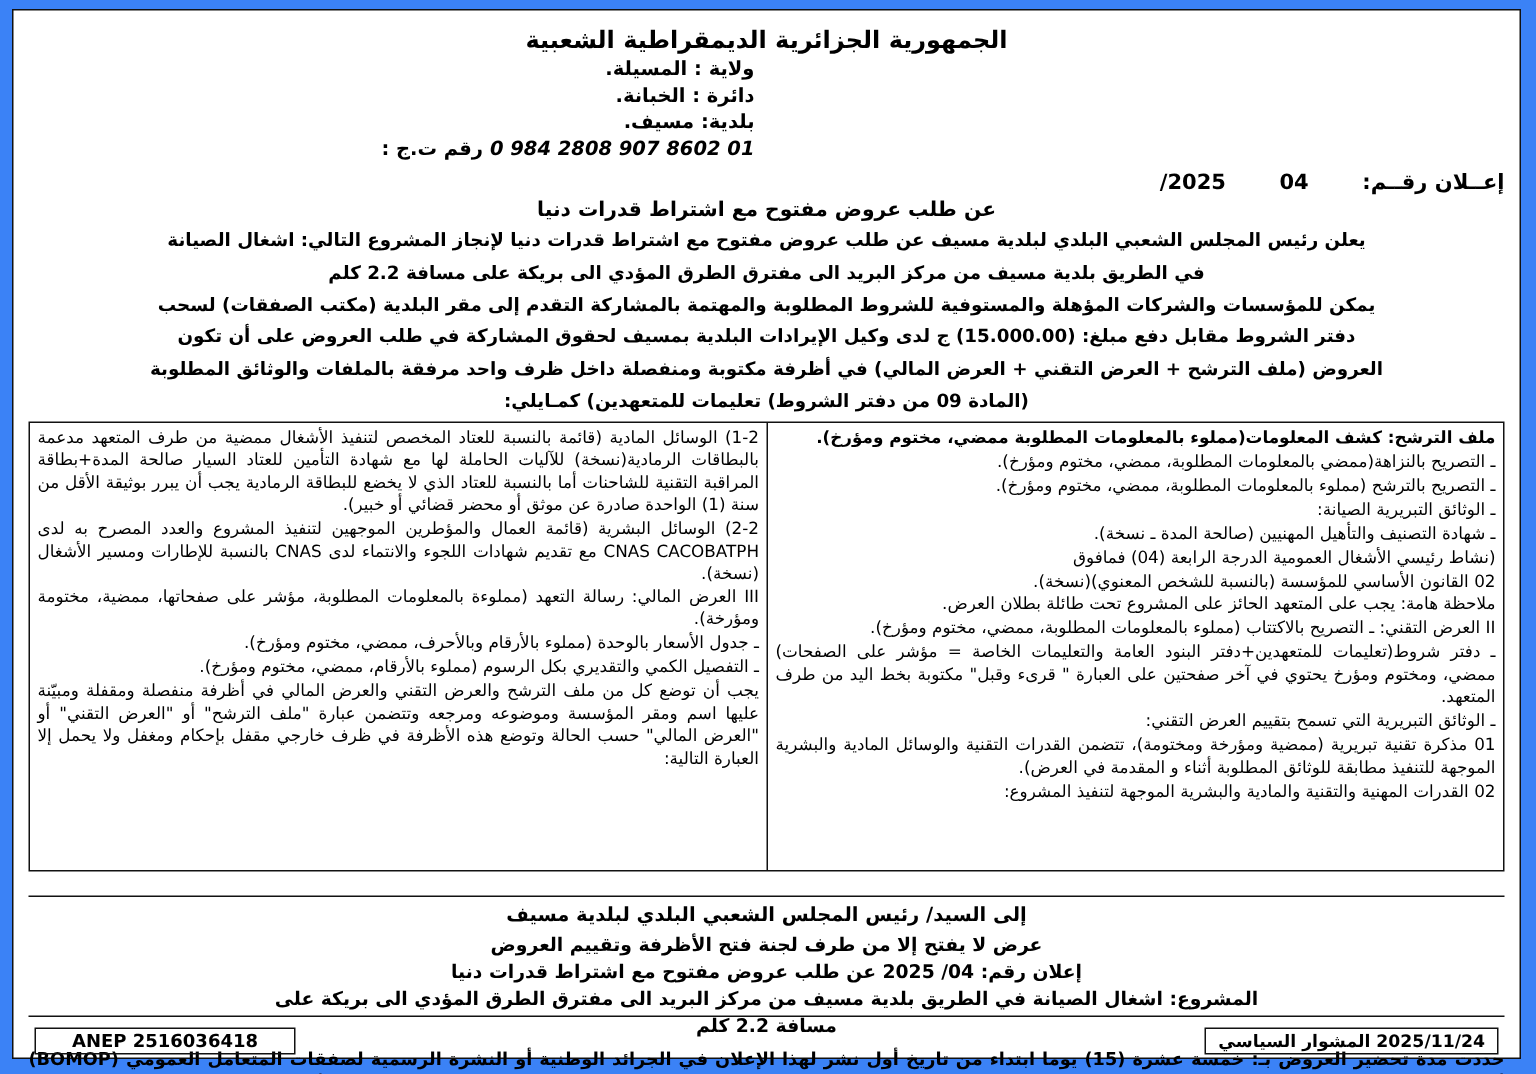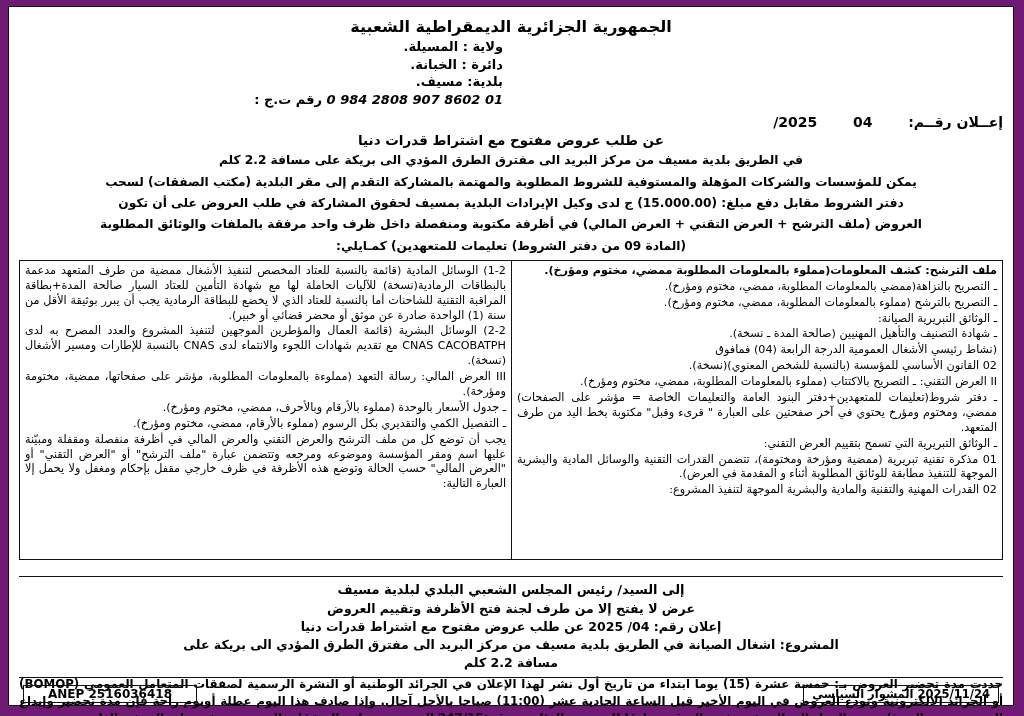--- a/index.html
+++ b/index.html
@@ -8,21 +8,21 @@
     background: #ffffff;
   }
   body {
     font-family: "DejaVu Sans", "Liberation Sans", sans-serif;
     color: #000000;
   }
   #page {
     position: relative;
     width: 1024px;
     height: 716px;
-    background: #701a75;
+    background: #3b82f6;
     overflow: hidden;
     box-sizing: border-box;
   }
   .sheet {
     position: absolute;
     left: 8px;
     top: 6px;
     width: 1006px;
     height: 700px;
     border: 1px solid #111;
@@ -175,35 +175,37 @@
 
     <div class="ann-line">
       <span>إعــلان رقــم:</span>
       <span class="gap"></span>
       <span>04</span>
       <span class="gap"></span>
       <span>2025/</span>
     </div>
     <div class="ann-sub">عن طلب عروض مفتوح مع اشتراط قدرات دنيا</div>
 
+    <div class="para">يعلن رئيس المجلس الشعبي البلدي لبلدية مسيف عن طلب عروض مفتوح مع اشتراط قدرات دنيا لإنجاز المشروع التالي: اشغال الصيانة</div>
     <div class="para">في الطريق بلدية مسيف من مركز البريد الى مفترق الطرق المؤدي الى بريكة على مسافة 2.2 كلم</div>
     <div class="para">يمكن للمؤسسات والشركات المؤهلة والمستوفية للشروط المطلوبة والمهتمة بالمشاركة التقدم إلى مقر البلدية (مكتب الصفقات) لسحب</div>
     <div class="para">دفتر الشروط مقابل دفع مبلغ: (15.000.00) ج لدى وكيل الإيرادات البلدية بمسيف لحقوق المشاركة في طلب العروض على أن تكون</div>
     <div class="para">العروض (ملف الترشح + العرض التقني + العرض المالي) في أظرفة مكتوبة ومنفصلة داخل ظرف واحد مرفقة بالملفات والوثائق المطلوبة</div>
     <div class="para">(المادة 09 من دفتر الشروط) تعليمات للمتعهدين) كمـايلي:</div>
 
     <div class="tbl">
       <div class="col right">
         <p class="hd">ملف الترشح: كشف المعلومات(مملوء بالمعلومات المطلوبة ممضي، مختوم ومؤرخ).</p>
         <p>ـ التصريح بالنزاهة(ممضي بالمعلومات المطلوبة، ممضي، مختوم ومؤرخ).</p>
         <p>ـ التصريح بالترشح (مملوء بالمعلومات المطلوبة، ممضي، مختوم ومؤرخ).</p>
         <p>ـ الوثائق التبريرية الصيانة:</p>
         <p>ـ شهادة التصنيف والتأهيل المهنيين (صالحة المدة ـ نسخة).</p>
         <p>(نشاط رئيسي الأشغال العمومية الدرجة الرابعة (04) فمافوق</p>
         <p>02 القانون الأساسي للمؤسسة (بالنسبة للشخص المعنوي)(نسخة).</p>
+        <p>ملاحظة هامة: يجب على المتعهد الحائز على المشروع تحت طائلة بطلان العرض.</p>
         <p>II العرض التقني: ـ التصريح بالاكتتاب (مملوء بالمعلومات المطلوبة، ممضي، مختوم ومؤرخ).</p>
         <p>ـ دفتر شروط(تعليمات للمتعهدين+دفتر البنود العامة والتعليمات الخاصة = مؤشر على الصفحات) ممضي، ومختوم ومؤرخ يحتوي في آخر صفحتين على العبارة " قرىء وقبل" مكتوبة بخط اليد من طرف المتعهد.</p>
         <p>ـ الوثائق التبريرية التي تسمح بتقييم العرض التقني:</p>
         <p>01 مذكرة تقنية تبريرية (ممضية ومؤرخة ومختومة)، تتضمن القدرات التقنية والوسائل المادية والبشرية الموجهة للتنفيذ مطابقة للوثائق المطلوبة أثناء و المقدمة في العرض).</p>
         <p>02 القدرات المهنية والتقنية والمادية والبشرية الموجهة لتنفيذ المشروع:</p>
       </div>
       <div class="col left">
         <p>1-2) الوسائل المادية (قائمة بالنسبة للعتاد المخصص لتنفيذ الأشغال ممضية من طرف المتعهد مدعمة بالبطاقات الرمادية(نسخة) للآليات الحاملة لها مع شهادة التأمين للعتاد السيار صالحة المدة+بطاقة المراقبة التقنية للشاحنات أما بالنسبة للعتاد الذي لا يخضع للبطاقة الرمادية يجب أن يبرر بوثيقة الأقل من سنة (1) الواحدة صادرة عن موثق أو محضر قضائي أو خبير).</p>
         <p>2-2) الوسائل البشرية (قائمة العمال والمؤطرين الموجهين لتنفيذ المشروع والعدد المصرح به لدى CNAS CACOBATPH مع تقديم شهادات اللجوء والانتماء لدى CNAS بالنسبة للإطارات ومسير الأشغال (نسخة).</p>
         <p>III العرض المالي: رسالة التعهد (مملوءة بالمعلومات المطلوبة، مؤشر على صفحاتها، ممضية، مختومة ومؤرخة).</p>

